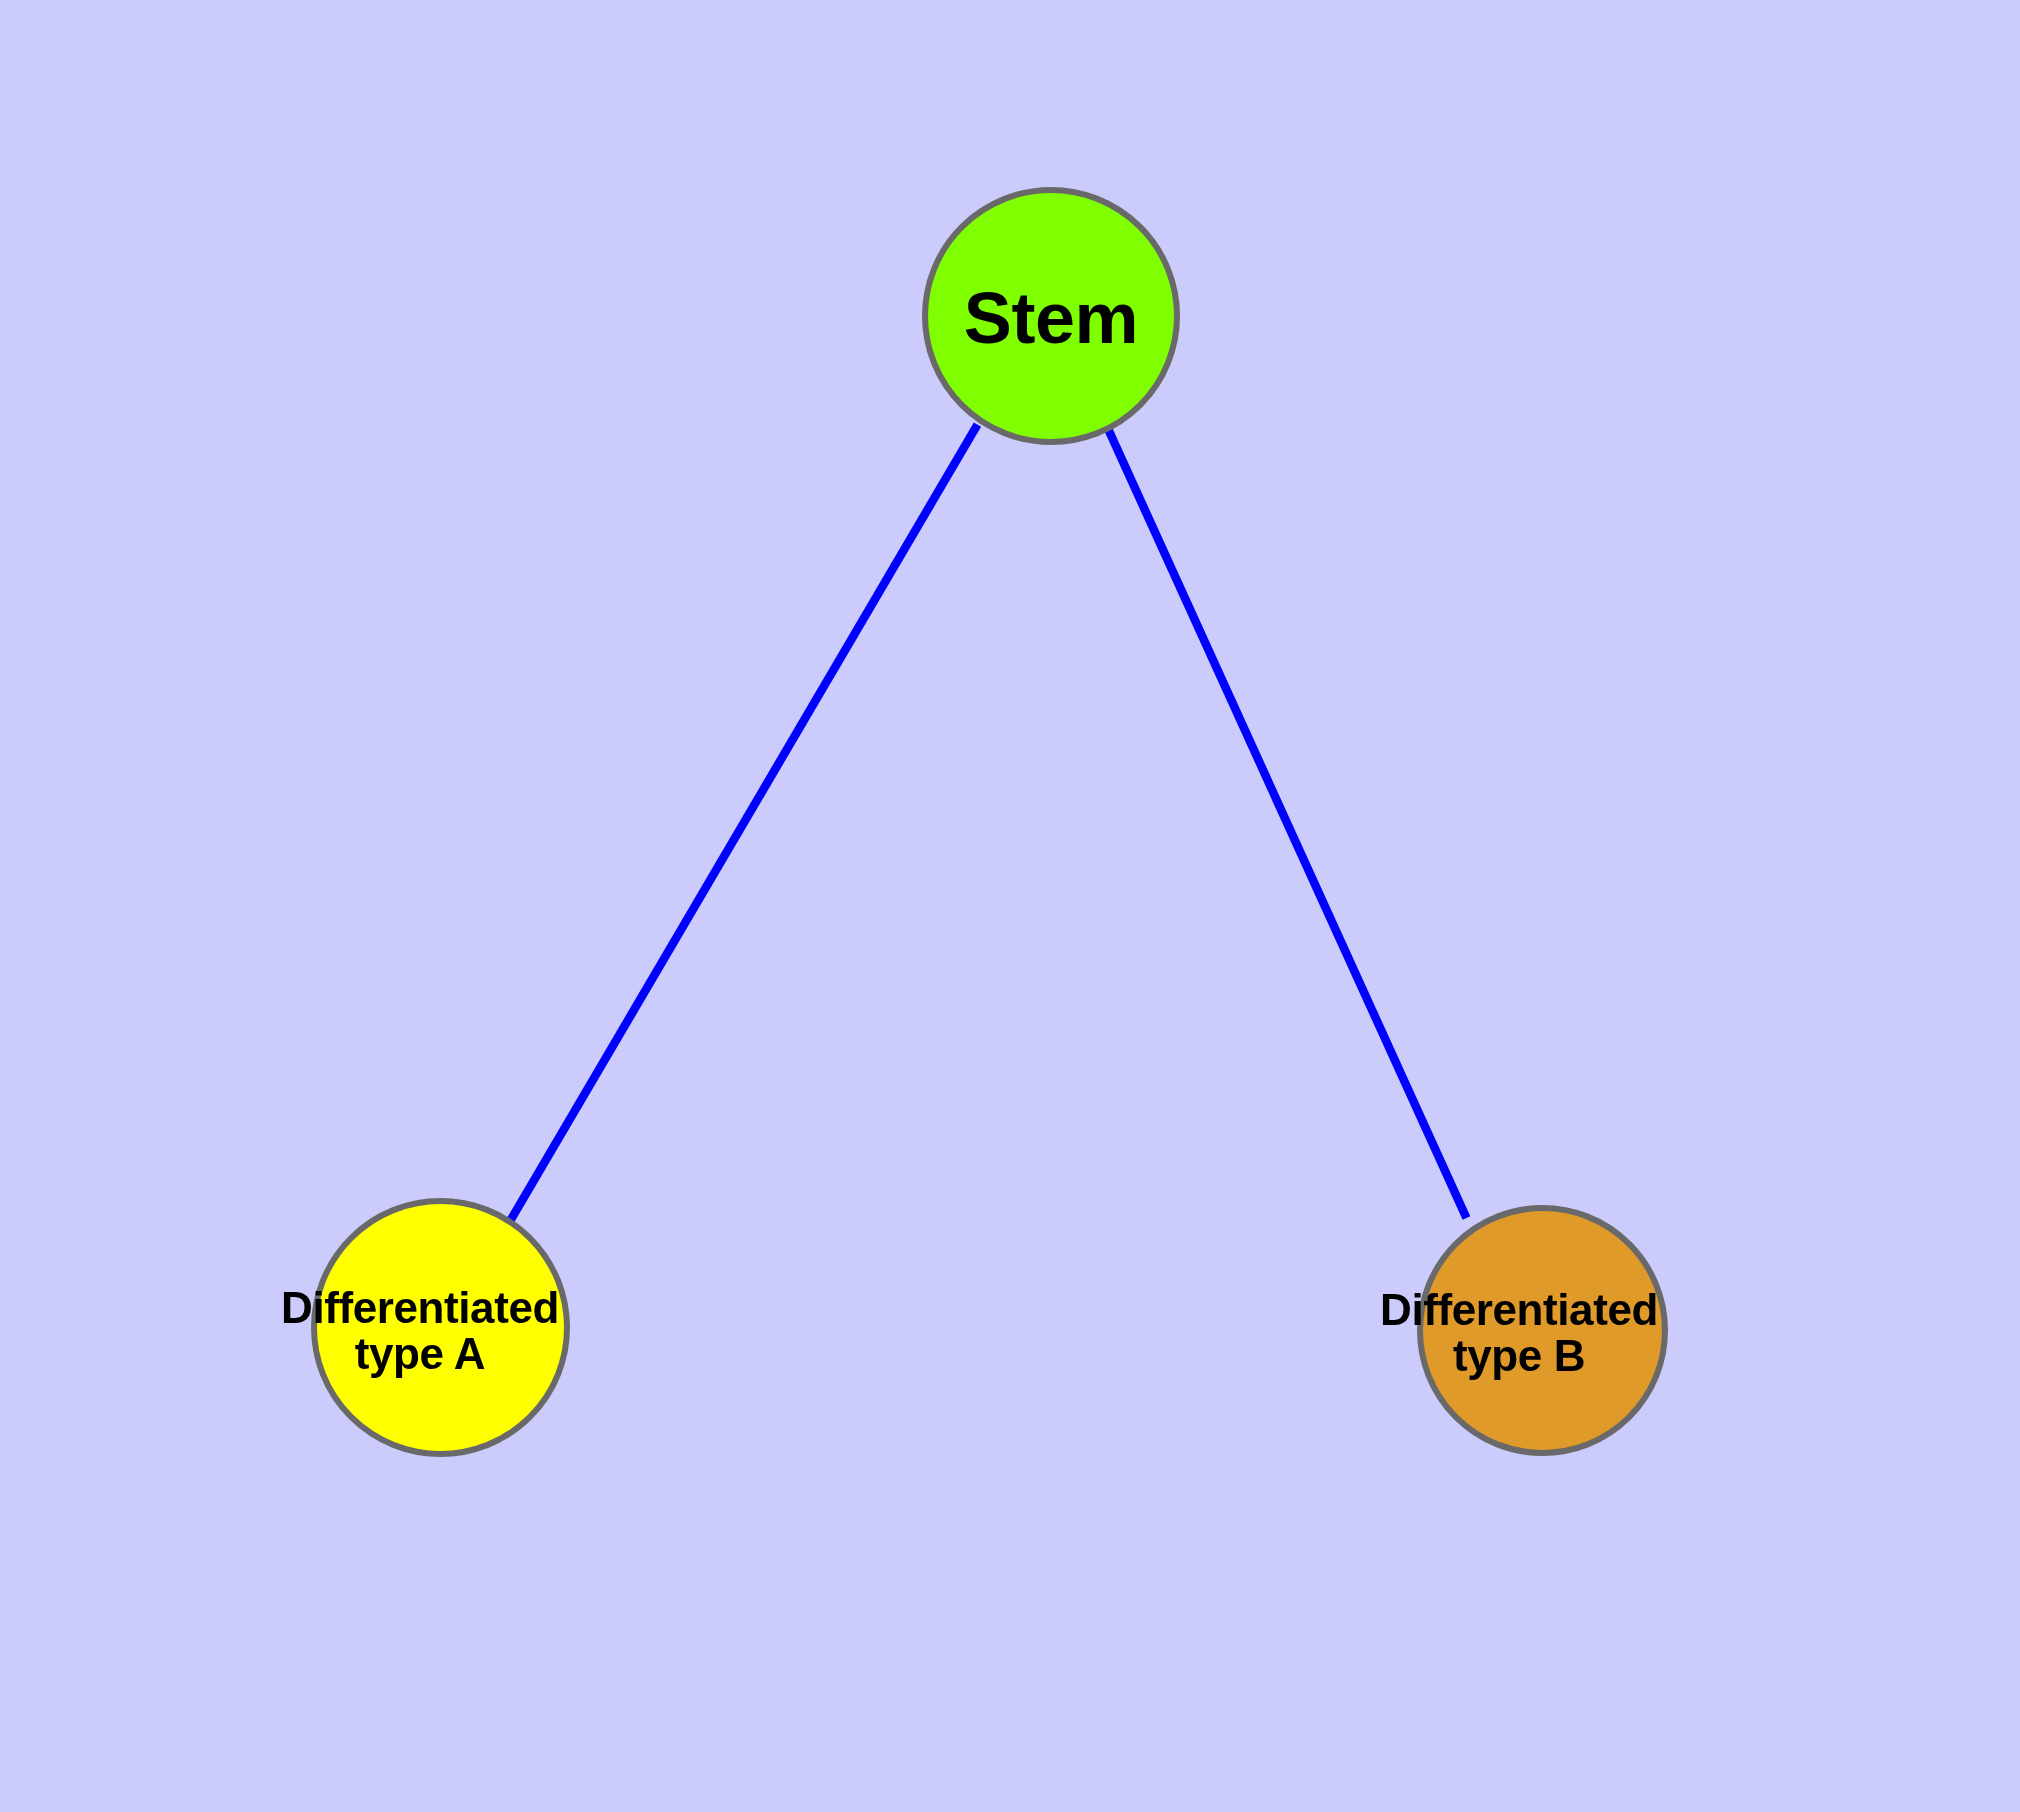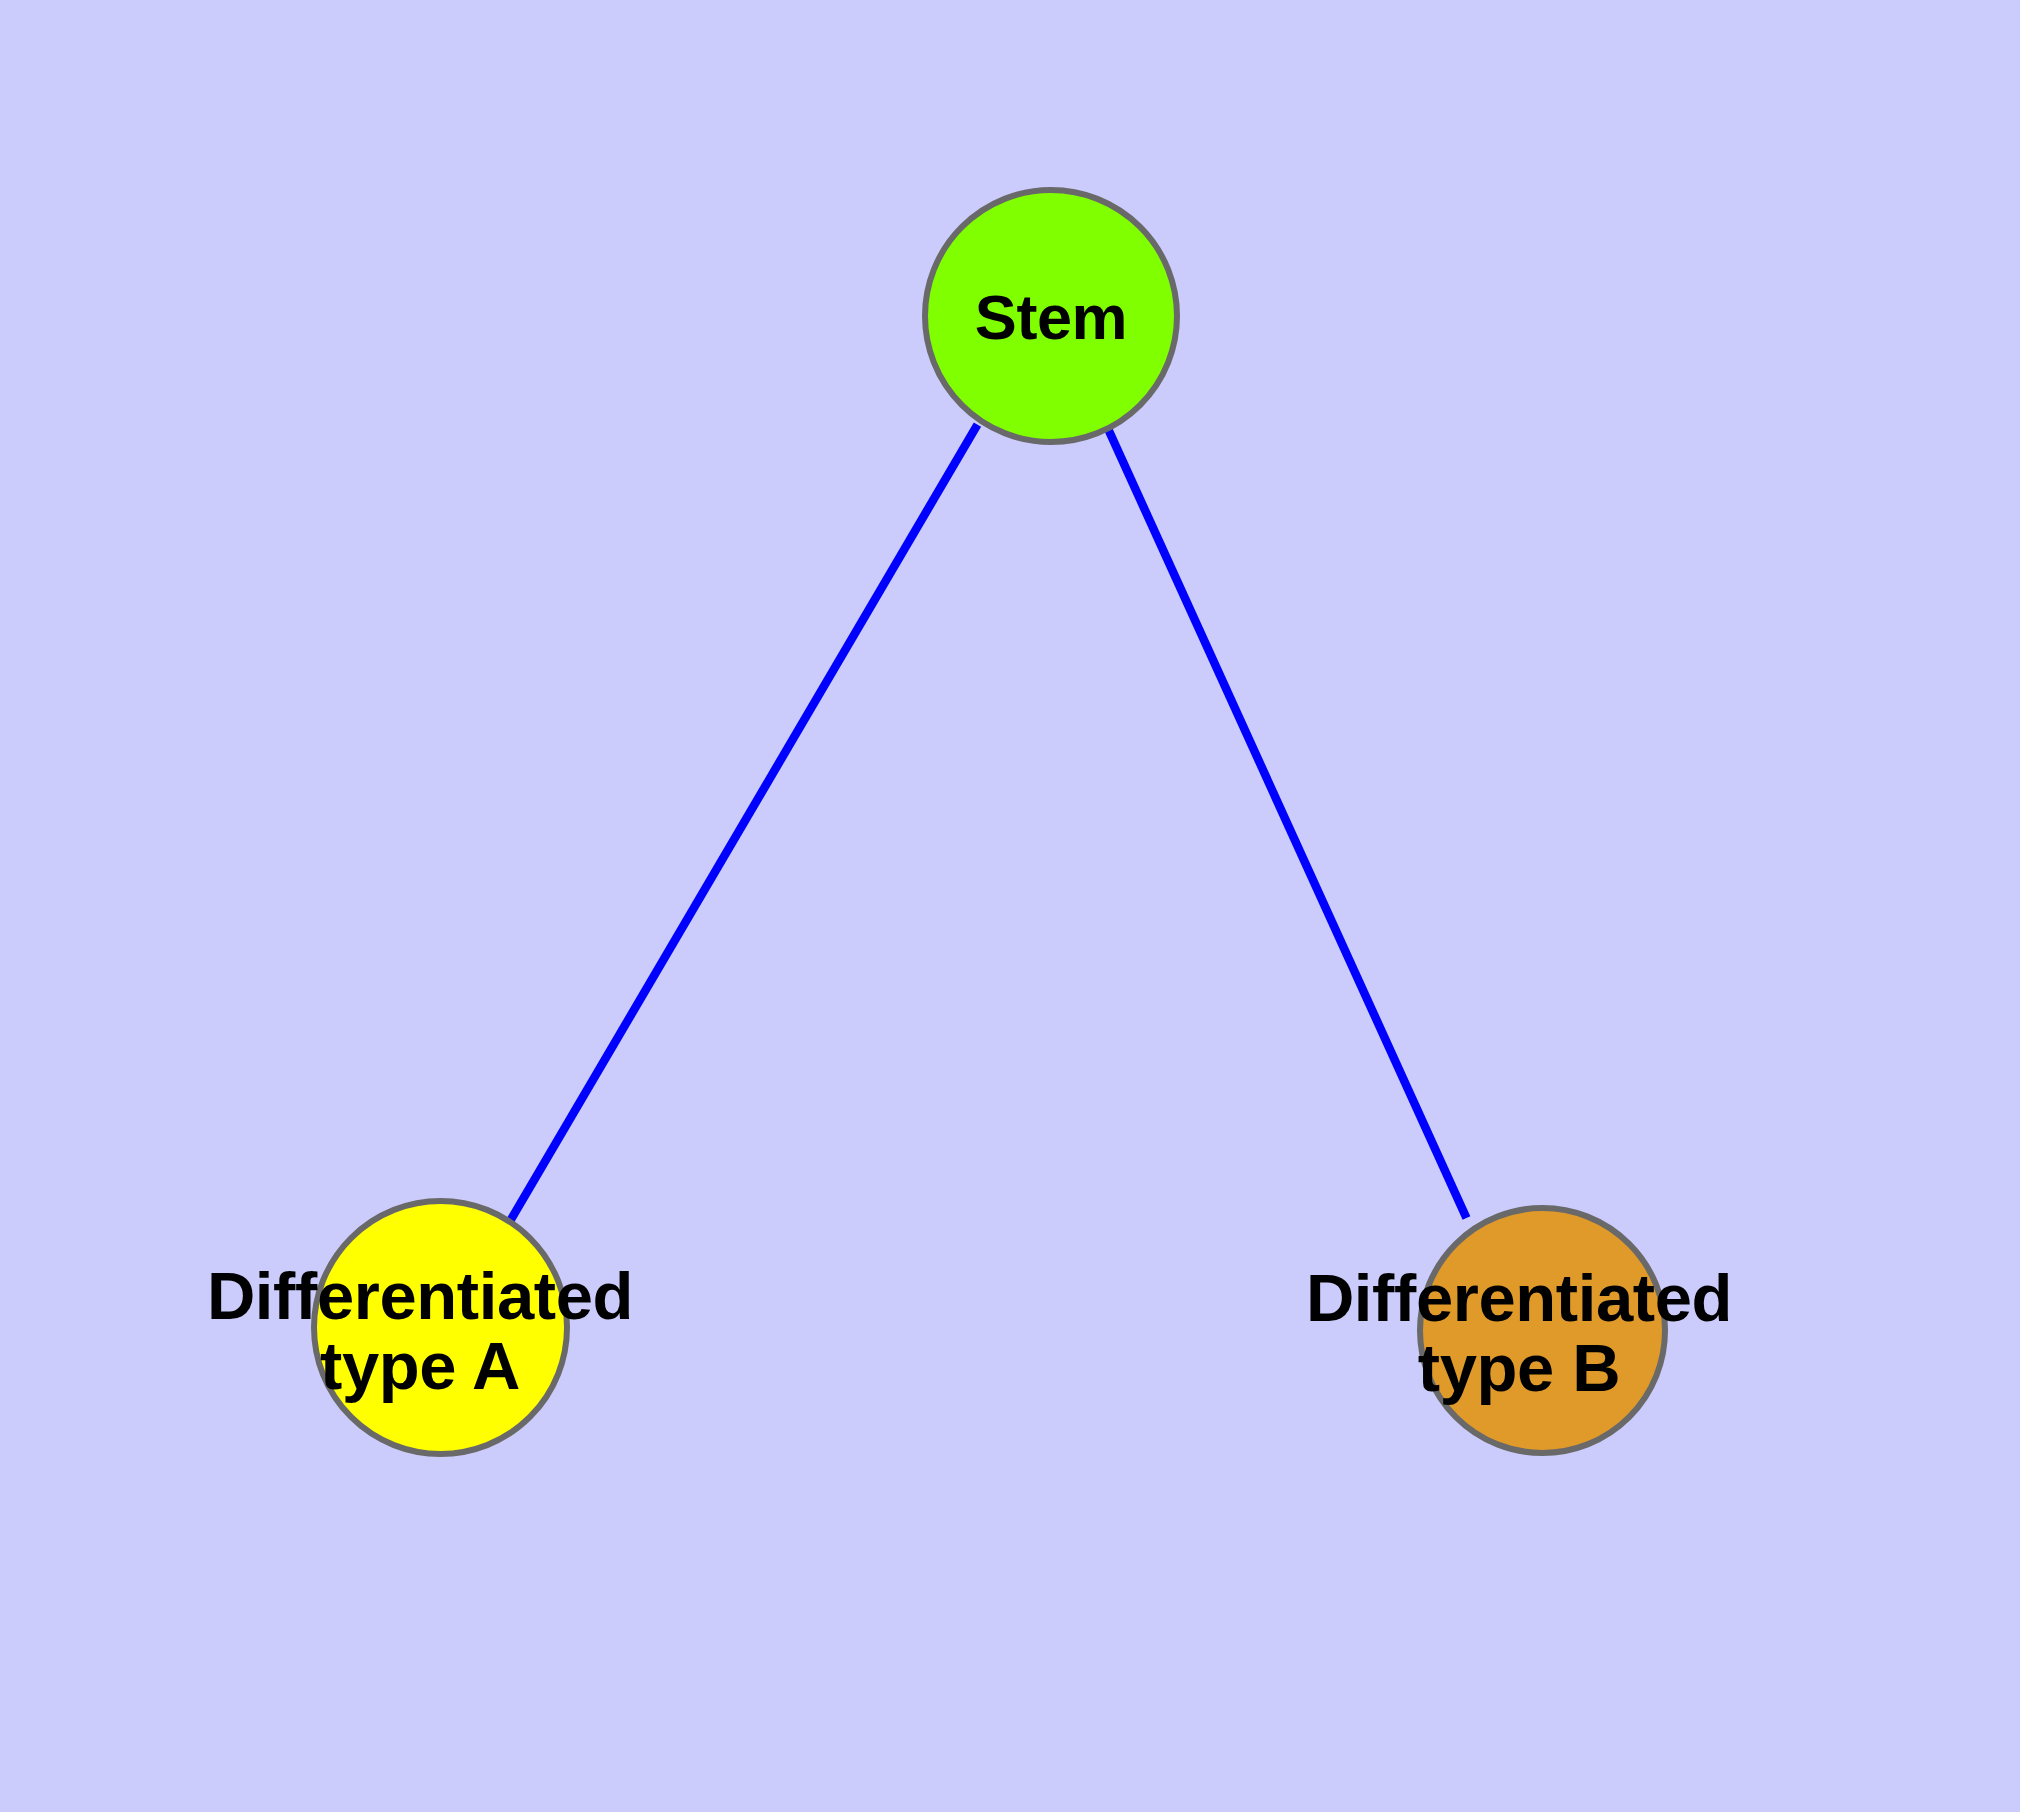--- a/index.html
+++ b/index.html
@@ -44,25 +44,25 @@
     color: #000000;
     font-weight: bold;
     text-align: center;
     white-space: pre;
     line-height: 1.04;
     letter-spacing: -0.4px;
     transform: translate(-50%, -50%);
     pointer-events: none;
   }
   .node-label.root {
-    font-size: 63px;
+    font-size: 72px;
     text-align: right;
   }
   .node-label.leaf {
-    font-size: 67px;
+    font-size: 44px;
   }
 </style>
 </head>
 <body>
 
 <div id="canvas" style="width: 2021px; height: 1812px;">
 
   <div id="bg-rect" style="background: rgb(204, 204, 252); width: 2021px; height: 1812px;"></div>
 
   <svg id="edge-layer" viewBox="0 0 2384 2138" width="2021" height="1812" xmlns="http://www.w3.org/2000/svg">

